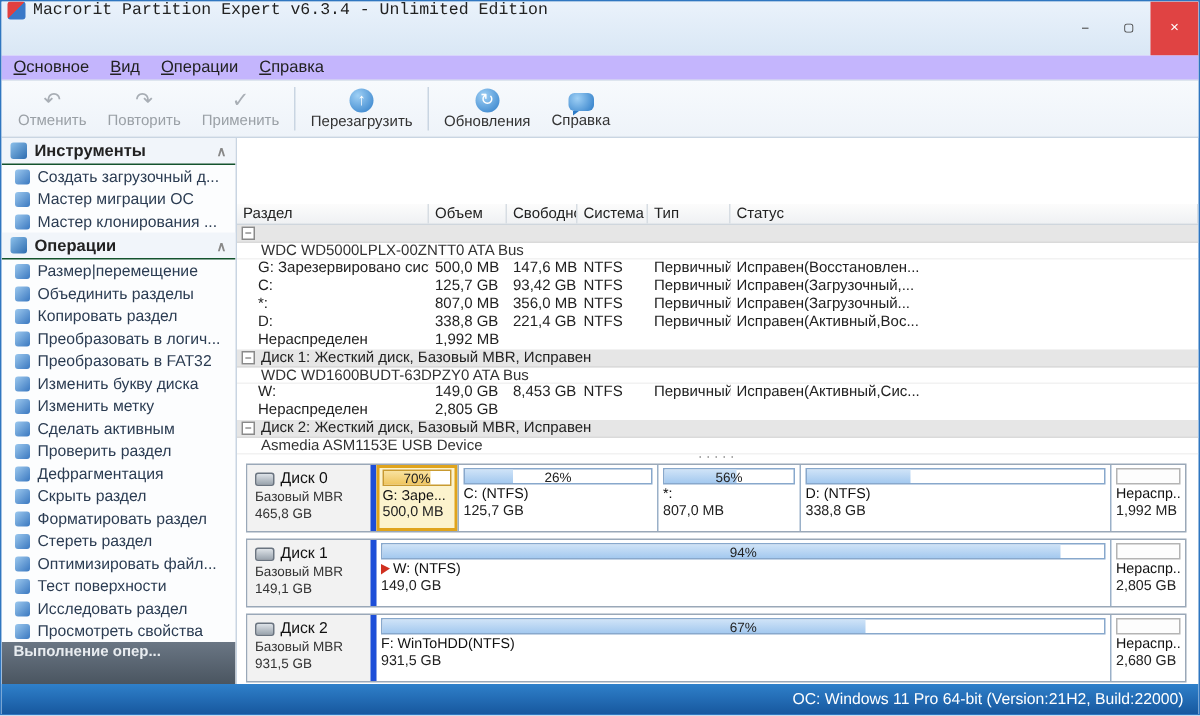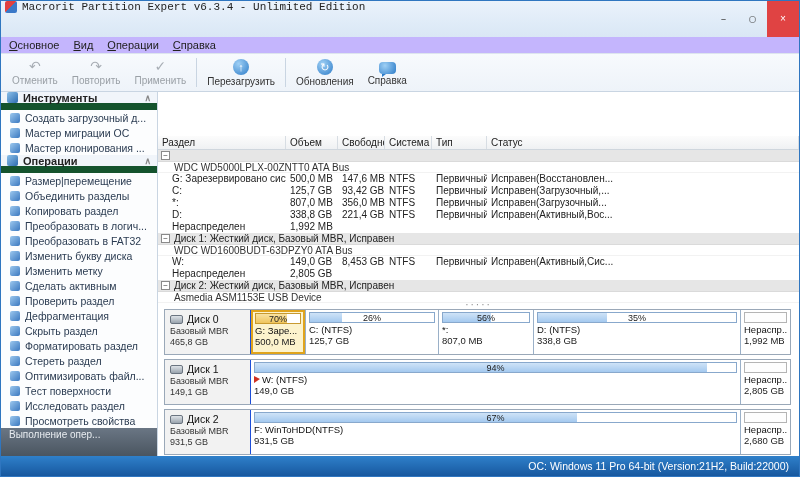--- a/index.html
+++ b/index.html
@@ -29,26 +29,26 @@
   .icon-circle { width:16px; height:16px; border-radius:50%; background:radial-gradient(circle at 35% 30%,#9fd0f5,#2d7cc8); color:#fff; font-size:11px; line-height:16px; text-align:center; }
   .icon-bubble { width:17px; height:12px; margin-top:2px; border-radius:4px; background:radial-gradient(circle at 35% 30%,#9fd0f5,#2d7cc8); position:relative; }
   .icon-bubble::after { content:""; position:absolute; left:3px; bottom:-3px; border-left:4px solid #2d7cc8; border-bottom:3px solid transparent; }
   .tb-sep { width:1px; background:#c9d5e2; margin:4px 3px; }
 
   
   .main { flex:1; display:flex; overflow:hidden; }
 
   
   .sidebar { width:157px; border-right:1px solid #c9d5e2; background:#fcfdfe; display:flex; flex-direction:column; overflow:hidden; flex:0 0 auto; }
-  .side-header { height:18px; display:flex; align-items:center; padding:0 6px; font-size:11px; font-weight:bold; color:#222; background:#f1f5fa; border-bottom:7px solid #14532d; flex:0 0 auto; }
+  .side-header { height:18px; display:flex; align-items:center; padding:0 6px; font-size:11px; font-weight:bold; color:#222; background:#f1f5fa; border-bottom:1px solid #14532d; flex:0 0 auto; }
   .sh-icon { width:11px; height:11px; border-radius:2px; background:linear-gradient(135deg,#8cc0ea,#2d6cb0); margin-right:5px; }
   .sh-chevron { margin-left:auto; font-size:9px; color:#888; }
   .side-item { height:15px; display:flex; align-items:center; padding-left:9px; font-size:10.5px; color:#2b3c52; white-space:nowrap; flex:0 0 auto; }
   .si-icon { width:10px; height:10px; border-radius:2px; background:linear-gradient(135deg,#9cc8ee,#3a78c0); margin-right:5px; flex:0 0 auto; }
-  .side-bottom { margin-top:auto; height:29px; background:linear-gradient(#6a7684,#49545f); color:#e8ecf0; font-size:10px; line-height:14px; padding-left:8px; white-space:nowrap; flex:0 0 auto; }
+  .side-bottom { margin-top:auto; height:29px; background:linear-gradient(#6a7684,#49545f); color:#e8ecf0; font-size:10px; line-height:14px; padding-left:8px; white-space:nowrap; flex:0 0 auto;font-weight:bold; }
 
   
   .content { flex:1; display:flex; flex-direction:column; overflow:hidden; }
 
   
   .grid { flex:0 0 auto; font-size:10px; color:#222; }
   .grid-head { height:14px; display:flex; background:linear-gradient(#fcfcfc,#eff1f3); border-bottom:1px solid #cfd6dd;margin-top:44px; }
   .grid-head span { border-right:1px solid #d7dde3; padding-left:4px; line-height:13px; overflow:hidden; white-space:nowrap; }
   .c0 { width:128px; } .c1 { width:52px; } .c2 { width:47px; } .c3 { width:47px; } .c4 { width:55px; } .c5 { flex:1; }
   .grp-row { height:12px; background:#e6e6e6; border-bottom:1px solid #dadada; display:flex; align-items:center; padding-left:3px; }
@@ -58,21 +58,21 @@
   .p-row { height:12px; display:flex; align-items:center; }
   .p-row span { padding-left:4px; overflow:hidden; white-space:nowrap; line-height:12px; }
   .p-row .ind { padding-left:14px; }
 
   .splitter { height:8px; display:flex; align-items:center; justify-content:center; }
   .splitter::after { content:"·····"; color:#8a8a8a; font-size:10px; letter-spacing:2px; line-height:4px; }
 
   
   .disk-area { padding:2px 8px 0 6px; display:flex; flex-direction:column; gap:4px; flex:0 0 auto; }
   .disk-panel { height:46px; border:1px solid #9aa8b8; display:flex; background:#fff; }
-  .disk-info { width:86px; background:#f2f2f2; border-right:1px solid #1d4ed8; padding:3px 4px 0 5px; flex:0 0 auto; }
+  .disk-info { width:86px; background:#f2f2f2; border-right:4px solid #1d4ed8; padding:3px 4px 0 5px; flex:0 0 auto; }
   .disk-title { font-size:10.5px; color:#111; display:flex; align-items:center; gap:4px; margin-bottom:1px; }
   .hdd-icon { width:13px; height:9px; background:linear-gradient(#dde2e7,#9aa4ae); border:1px solid #6a7480; border-radius:2px; flex:0 0 auto; }
   .disk-sub { font-size:9px; color:#333; line-height:11px; white-space:nowrap; }
   .parts { flex:1; display:flex; }
   .part-box { border-left:1px solid #9ab0c8; padding:2px 3px 0 3px; display:flex; flex-direction:column; overflow:hidden; }
   .part-box:first-child { border-left:none; }
   .pw-g { width:54px; flex:0 0 auto; } .pw-c { width:133px; flex:0 0 auto; } .pw-s { width:95px; flex:0 0 auto; }
   .pw-grow { flex:1; } .pw-u { width:50px; flex:0 0 auto; }
   .part-bar { height:11px; border:1px solid #88a8cc; background:#fff; position:relative; margin-bottom:1px; flex:0 0 auto; }
   .part-fill { height:100%; background:linear-gradient(#cfe3f7,#a4c9ef); }
@@ -381,21 +381,20 @@
                   <span class="part-pct">56%</span>
                 </div>
               <div class="part-label">
                   <span>*:</span>
                 </div>
               <div class="part-size">807,0 MB</div>
             </div>
             <div class="part-box pw-grow">
               <div class="part-bar">
                   <div class="part-fill" style="width: 35%;"></div>
-                  <span class="part-pct">35%</span>
                 </div>
               <div class="part-label">
                   <span>D: (NTFS)</span>
                 </div>
               <div class="part-size">338,8 GB</div>
             </div>
             <div class="part-box pw-u unalloc">
               <div class="part-bar"></div>
               <div class="part-label">
                   <span>Нераспр...</span>

